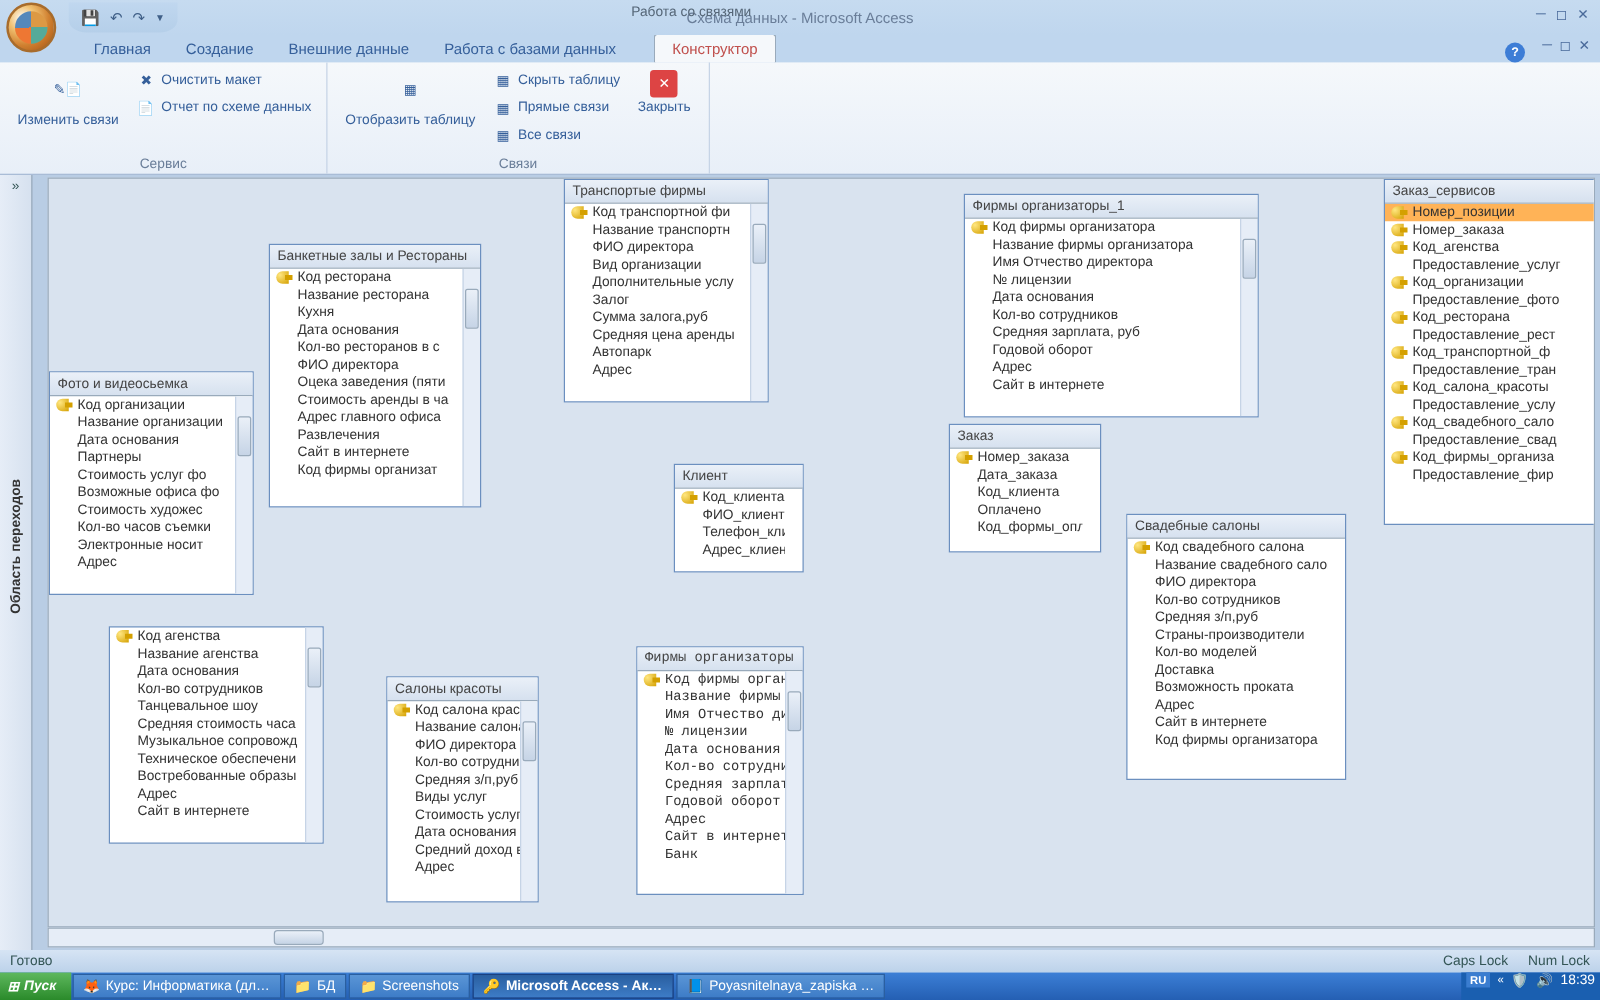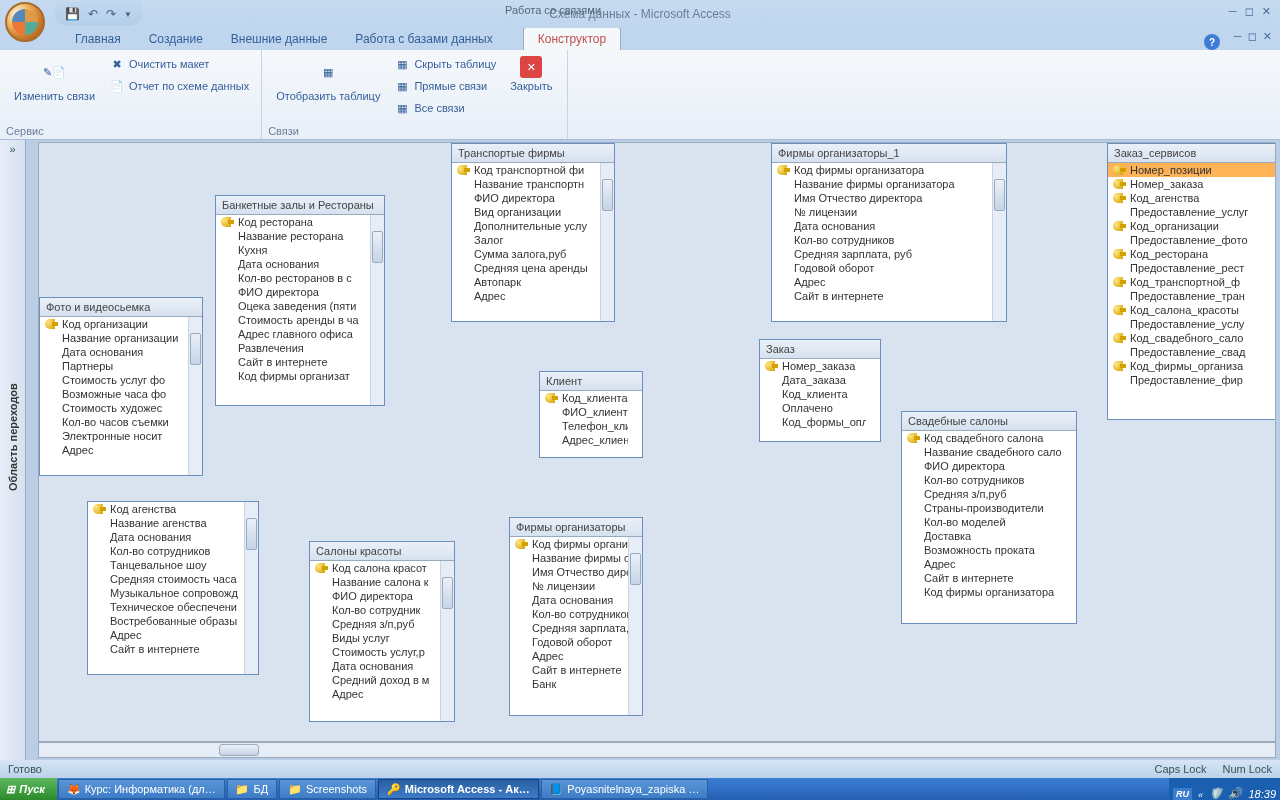--- a/index.html
+++ b/index.html
@@ -19,21 +19,21 @@
 
 .ribbon-tabs { height: 22px; display: flex; align-items: flex-end; padding-left: 55px; gap: 0; background: linear-gradient(#bfd6ee,#bfd6ee); }
 .ribbon-tabs .tab { padding: 4px 14px; color: #355f9a; font-size: 12px; }
 .ribbon-tabs .tab.active { background: #f5f8fb; border: 1px solid #9ab; border-bottom: none; border-radius: 3px 3px 0 0; color:#c0504d; }
 .help-icon { width:16px;height:16px;border-radius:50%;background:#3d7dd6;color:#fff;display:flex;align-items:center;justify-content:center;font-size:10px;font-weight:bold; margin-left:auto;margin-right:60px; }
 
 
 .ribbon { height: 90px; background: linear-gradient(#f5f8fb, #e8eff8); border-bottom: 1px solid #a9bcd6; display: flex; }
 .rgroup { border-right: 1px solid #c6d4e6; padding: 2px 6px; display: flex; flex-direction: column; }
 .rgroup-body { flex: 1; display: flex; align-items: flex-start; }
-.rgroup-label { color: #6a7e99; font-size: 11px; padding-top: 1px; }
+.rgroup-label { text-align: center; color: #6a7e99; font-size: 11px; padding-top: 1px; }
 .rbtn-big { display: flex; flex-direction: column; align-items: center; justify-content: center; gap: 2px; padding: 4px 8px; color: #355f9a; font-size: 11px; text-align: center; line-height: 1.1; }
 .rbtn-big .icn { width: 32px; height: 32px; display:flex;align-items:center;justify-content:center; }
 .rbtn-small { display: flex; align-items: center; gap: 4px; padding: 2px 4px; color: #355f9a; font-size: 11px; }
 .rbtn-small .icn-s { width: 16px; height: 16px; display:flex;align-items:center;justify-content:center; }
 .rcol { display: flex; flex-direction: column; gap: 2px; padding: 2px; }
 
 
 .docarea { position: absolute; top: 140px; left: 0; right: 0; bottom: 40px; background: #b9cde4; }
 .nav-strip { position: absolute; left: 0; top: 0; width: 26px; bottom: 0; background: linear-gradient(90deg,#e6edf7,#d6e1ef); border-right: 1px solid #9ab; }
 .nav-strip-btn { width: 18px; height: 16px; margin: 3px auto; color: #355; text-align: center; }
@@ -60,21 +60,21 @@
 
 
 .statusbar { position: absolute; bottom: 22px; left: 0; right: 0; height: 18px; background: linear-gradient(#d6e4f4,#bcd2ea); color: #355; font-size: 11px; display: flex; align-items: center; padding: 0 8px; }
 .statusbar .r { margin-left: auto; display: flex; gap: 16px; }
 
 
 .taskbar { position: absolute; bottom: 0; left: 0; right: 0; height: 22px; background: linear-gradient(#3c7fd6, #245fb3); display: flex; align-items: center; font-size: 11px; color: #fff; }
 .start-btn { height: 22px; padding: 0 12px 0 6px; background: linear-gradient(#5eb85e, #2a8a2a); font-weight: bold; font-style: italic; display: flex; align-items: center; gap: 4px; }
 .task { height: 20px; margin: 1px; padding: 0 8px; background: linear-gradient(#5a95d6, #3d7cc7); border: 1px solid #2a5fa0; display: flex; align-items: center; gap: 4px; max-width: 170px; overflow: hidden; white-space: nowrap; }
 .task.active { background: linear-gradient(#2a5fa0, #3d7cc7); border-color:#1a4080; }
-.tray { margin-left: auto; display: flex; align-items: flex-end; gap: 6px; padding: 0 4px; background:#1a5fb0; height:22px;font-style:italic; }
+.tray { margin-left: auto; display: flex; align-items: flex-start; gap: 6px; padding: 0 4px; background:#1a5fb0; height:22px; }
 .lang { background:#3a7dd0; padding:1px 3px; font-size:9px; font-weight:bold; }
 </style>
 </head>
 <body>
 
 <div class="titlebar">
   <div class="office-btn"></div>
   <div class="qat">
     <span>💾</span>
     <span>↶</span>
@@ -203,21 +203,21 @@
 
     <div class="tblwin" style="left:0;top:154px;width:164px;">
       <div class="thead">Фото и видеосьемка</div>
       <div class="tbody" style="height:158px;">
           <div class="vscroll"></div>
         <div class="fld key">Код организации</div>
         <div class="fld">Название организации</div>
         <div class="fld">Дата основания</div>
         <div class="fld">Партнеры</div>
         <div class="fld">Стоимость услуг фо</div>
-        <div class="fld">Возможные часа фо</div>
+        <div class="fld">Возможные офиса фо</div>
         <div class="fld">Стоимость художес</div>
         <div class="fld">Кол-во часов съемки</div>
         <div class="fld">Электронные носит</div>
         <div class="fld">Адрес</div>
       </div>
     </div>
 
     <div class="tblwin" style="left:176px;top:52px;width:170px;">
       <div class="thead">Банкетные залы и Рестораны</div>
       <div class="tbody" style="height:190px;">
@@ -247,21 +247,21 @@
         <div class="fld">Вид организации</div>
         <div class="fld">Дополнительные услу</div>
         <div class="fld">Залог</div>
         <div class="fld">Сумма залога,руб</div>
         <div class="fld">Средняя цена аренды</div>
         <div class="fld">Автопарк</div>
         <div class="fld">Адрес</div>
       </div>
     </div>
 
-    <div class="tblwin" style="left:732px;top:0px;width:236px;">
+    <div class="tblwin" style="left:732px;top:12px;width:236px;">
       <div class="thead">Фирмы организаторы_1</div>
       <div class="tbody" style="height:158px;">
           <div class="vscroll"></div>
         <div class="fld key">Код фирмы организатора</div>
         <div class="fld">Название фирмы организатора</div>
         <div class="fld">Имя Отчество директора</div>
         <div class="fld">№ лицензии</div>
         <div class="fld">Дата основания</div>
         <div class="fld">Кол-во сотрудников</div>
         <div class="fld">Средняя зарплата, руб</div>
@@ -343,38 +343,38 @@
         <div class="fld">Танцевальное шоу</div>
         <div class="fld">Средняя стоимость часа</div>
         <div class="fld">Музыкальное сопровожд</div>
         <div class="fld">Техническое обеспечени</div>
         <div class="fld">Востребованные образы</div>
         <div class="fld">Адрес</div>
         <div class="fld">Сайт в интернете</div>
       </div>
     </div>
 
-    <div class="tblwin" style="left:270px;top:398px;width:146px;">
+    <div class="tblwin" style="left:270px;top:398px;width:122px;">
       <div class="thead">Салоны красоты</div>
       <div class="tbody" style="height:160px;">
           <div class="vscroll"></div>
         <div class="fld key">Код салона красот</div>
         <div class="fld">Название салона к</div>
         <div class="fld">ФИО директора</div>
         <div class="fld">Кол-во сотрудник</div>
         <div class="fld">Средняя з/п,руб</div>
         <div class="fld">Виды услуг</div>
         <div class="fld">Стоимость услуг,р</div>
         <div class="fld">Дата основания</div>
         <div class="fld">Средний доход в м</div>
         <div class="fld">Адрес</div>
       </div>
     </div>
 
-    <div class="tblwin" style="left:470px;top:374px;width:134px;">
+    <div class="tblwin" style="left:470px;top:374px;width:134px;font-family:Liberation Mono, monospace;">
       <div class="thead">Фирмы организаторы</div>
       <div class="tbody" style="height:178px;">
           <div class="vscroll"></div>
         <div class="fld key">Код фирмы организа</div>
         <div class="fld">Название фирмы ор</div>
         <div class="fld">Имя Отчество дирек</div>
         <div class="fld">№ лицензии</div>
         <div class="fld">Дата основания</div>
         <div class="fld">Кол-во сотрудников</div>
         <div class="fld">Средняя зарплата, ру</div>

